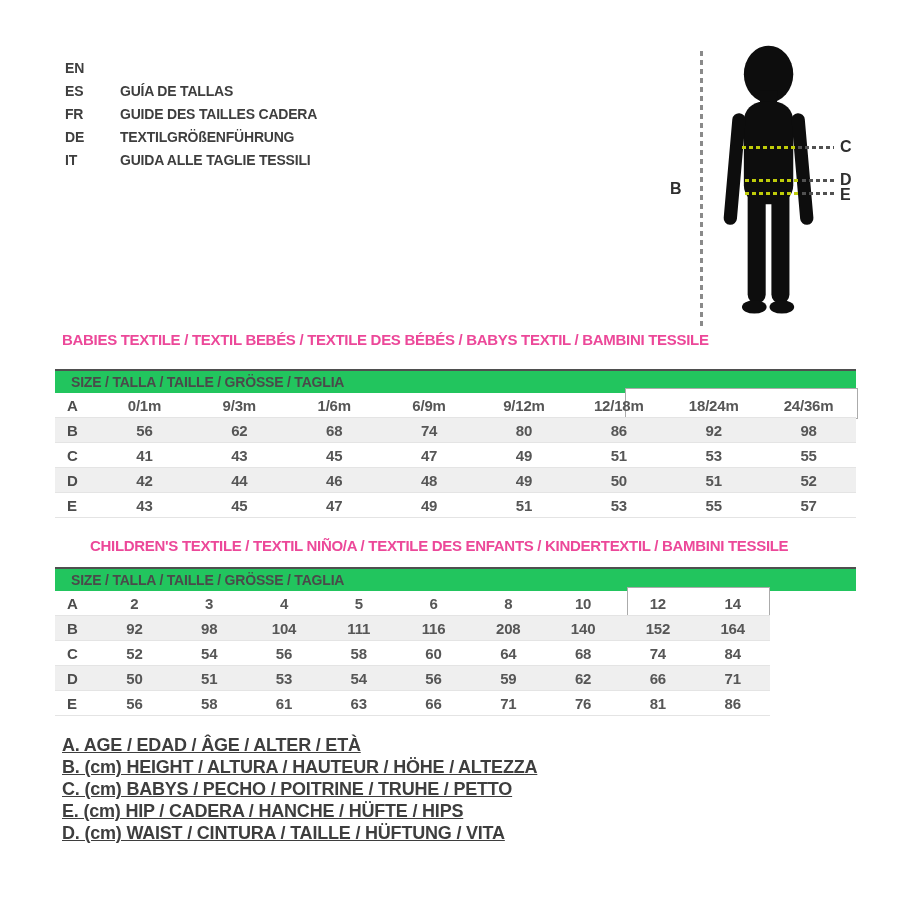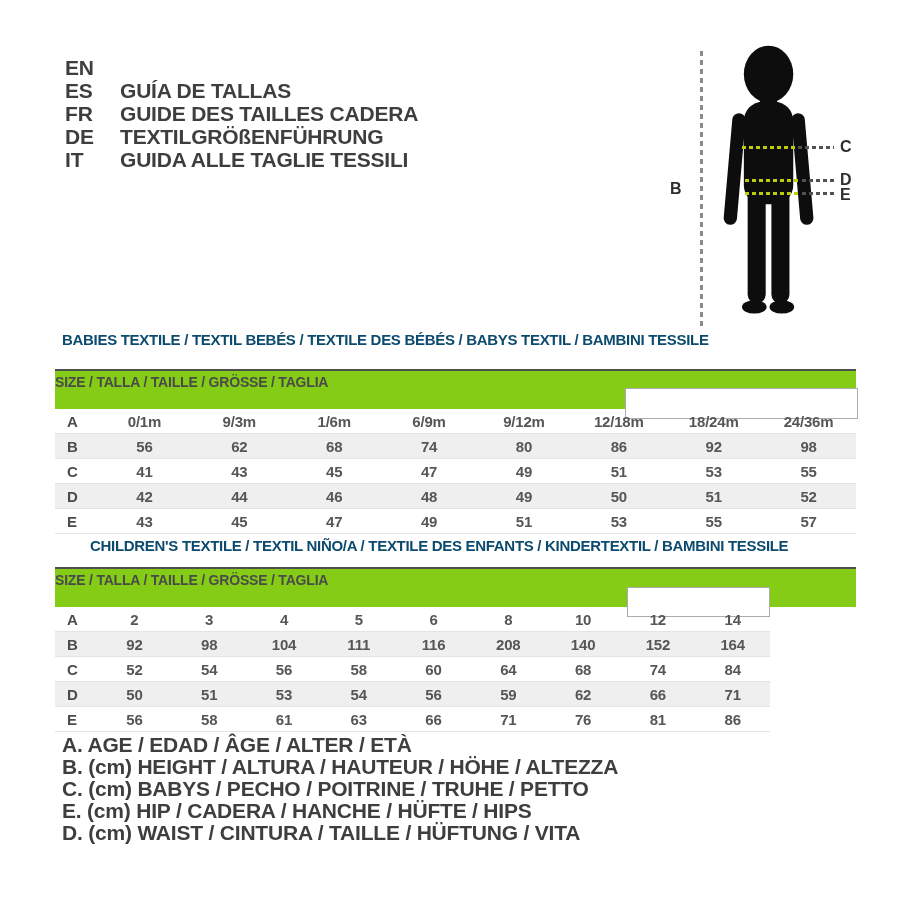--- a/index.html
+++ b/index.html
@@ -3,49 +3,49 @@
 <meta charset="utf-8">
 <style>
   html,body{margin:0;padding:0;background:#fff;}
   .page{
     position:relative;width:900px;height:900px;background:#ffffff;
     font-family:"Liberation Sans",sans-serif;color:#3d3d3d;overflow:hidden;
     letter-spacing:-0.2px;
   }
   
   .lang-header{position:absolute;left:65px;top:56px;}
-  .lang-row{display:flex;height:23px;align-items:center;font-size:21px;font-weight:700;color:#3e3e3e;}
+  .lang-row{display:flex;height:23px;align-items:center;font-size:14px;font-weight:700;color:#3e3e3e;}
   .lang-code{width:55px;}
   .lang-title{white-space:nowrap;}
   
   .figure-area{position:absolute;left:650px;top:30px;width:245px;height:310px;}
   .silhouette{position:absolute;left:72px;top:10px;}
   .vline{position:absolute;left:50px;top:21px;width:3px;height:276px;
     background:repeating-linear-gradient(to bottom,#8a8a8a 0 5px,transparent 5px 9px);}
   .b-label{position:absolute;left:20px;top:150px;font-size:16px;font-weight:700;color:#2f2f2f;}
   .dotline{position:absolute;height:3px;}
   .dot-yellow{background:repeating-linear-gradient(to right,#bfcc0a 0 4px,transparent 4px 7px);}
   .dot-gray{background:repeating-linear-gradient(to right,#515151 0 4px,transparent 4px 7px);}
   .measure-label{position:absolute;font-size:16px;font-weight:700;color:#2f2f2f;}
   
-  .section-heading{position:absolute;left:62px;font-size:15px;font-weight:700;color:#0c4a6e;white-space:nowrap;letter-spacing:-0.3px;}
+  .section-heading{position:absolute;left:62px;font-size:15px;font-weight:700;color:#ec4899;white-space:nowrap;letter-spacing:-0.3px;}
   
   .sizetable{position:absolute;left:55px;width:801px;border-top:2px solid #4f4f4f;}
-  .band{height:38px;line-height:22px;background:#84cc16;color:#4a4a4a;
-    font-size:14px;font-weight:700;padding-left:0;box-sizing:border-box;}
+  .band{height:22px;line-height:22px;background:#22c55e;color:#4a4a4a;
+    font-size:14px;font-weight:700;padding-left:16px;box-sizing:border-box;}
   .rows{position:relative;z-index:2;}
   .trow{display:flex;height:25px;align-items:center;font-size:15px;font-weight:700;color:#565656;
     border-bottom:1px solid #e4e4e4;box-sizing:border-box;}
   .trow:nth-child(even){background:#efefef;}
   .tlabel{width:30px;padding-left:12px;box-sizing:content-box;color:#4c4c4c;}
   .tcell{flex:1;text-align:center;}
   .highlight-box{position:absolute;background:#ffffff;border:1px solid #ababab;z-index:1;box-sizing:border-box;}
   
   .legend{position:absolute;left:62px;top:734px;}
-  .legend-line{height:22px;line-height:22px;font-size:21px;font-weight:700;color:#3e3e3e;white-space:nowrap;}
+  .legend-line{height:22px;line-height:22px;font-size:18px;font-weight:700;color:#3e3e3e;white-space:nowrap;text-decoration:underline;}
 </style>
 </head>
 <body>
 
 <div class="page">
 
   <div class="lang-header">
     <div class="lang-row">
       <span class="lang-code">EN</span>
     </div>

